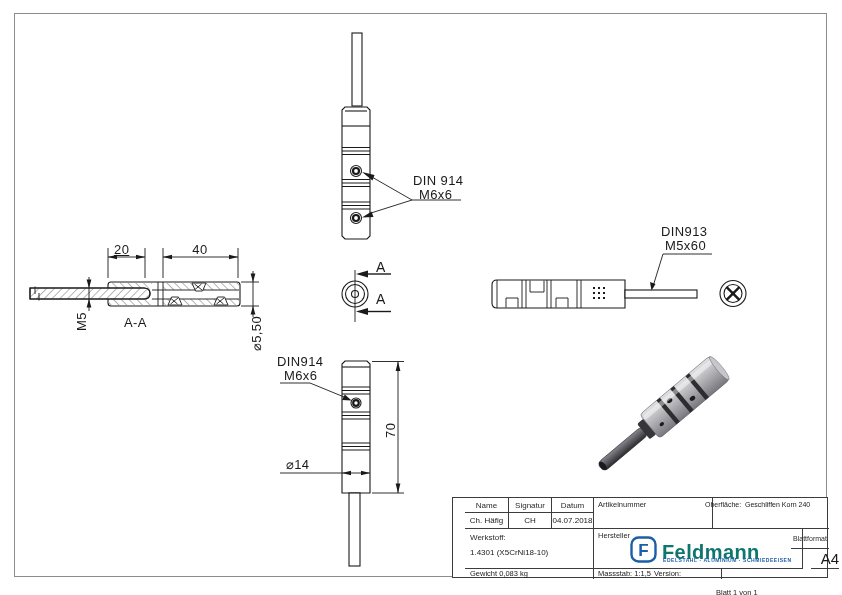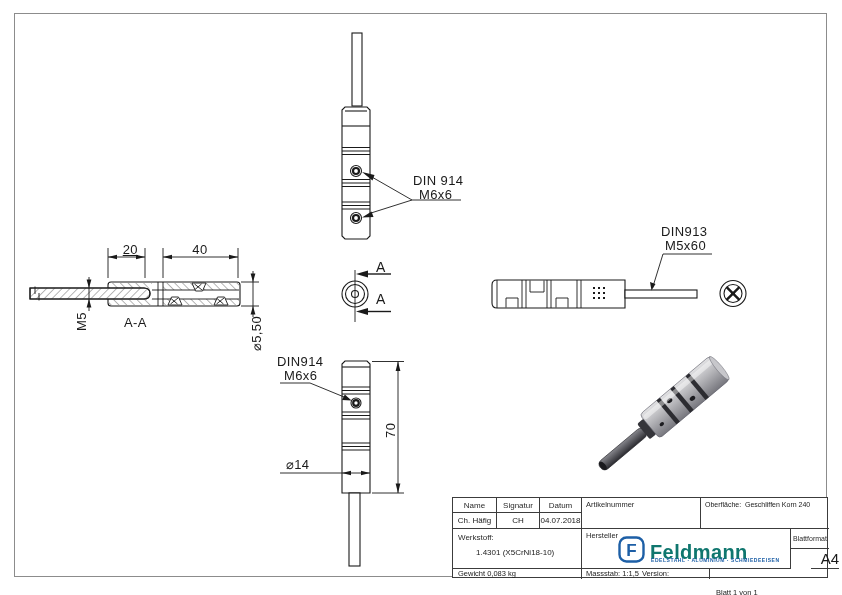--- a/index.html
+++ b/index.html
@@ -8,21 +8,21 @@
   .frame{position:absolute;left:14px;top:13px;width:813px;height:564px;
          border:1.4px solid #8c8c8c;box-sizing:border-box;}
   svg.linework{position:absolute;left:0;top:0;}
   .dim{position:absolute;font-size:13px;letter-spacing:.4px;white-space:nowrap;color:#1a1a1a;}
   .rot{transform:rotate(-90deg);transform-origin:0 0;}
   .cutlabel{position:absolute;font-size:14px;letter-spacing:.3px;}
   
   .tb{position:absolute;left:452px;top:497px;width:376px;height:81px;
       border:1.3px solid #3c3c3c;box-sizing:border-box;background:#fff;font-size:8px;}
   .tb .cell{position:absolute;box-sizing:border-box;}
-  .br{border-right:1px solid #3c3c3c;}
+  .br{border-right:1px solid #3c3c3c;margin-left:12px;}
   .bb{border-bottom:1px solid #3c3c3c;}
   .cc{display:flex;align-items:center;justify-content:center;text-align:center;}
   .lbl{color:#2a2a2a;}
   .artnr{position:absolute;left:4px;top:9px;font-size:19px;letter-spacing:.8px;color:#111;}
   .tinylbl{position:absolute;left:4px;top:2px;font-size:7.5px;color:#2a2a2a;}
   .brand{position:absolute;font-weight:600;font-size:20px;letter-spacing:.4px;}
   .tagline{position:absolute;font-size:5px;font-weight:600;letter-spacing:.55px;}
 </style>
 </head>
 <body>
@@ -188,21 +188,21 @@
       <ellipse cx="117" cy="6" rx="3" ry="2.2" fill="#1c1c20"></ellipse>
       <ellipse cx="77" cy="6" rx="2.4" ry="1.8" fill="#1c1c20"></ellipse>
       <rect x="67" y="-12.5" width="89" height="5" rx="2.5" fill="rgba(255,255,255,0.45)"></rect>
       <ellipse cx="157" cy="0" rx="3" ry="15" fill="#c7c7cb" stroke="#6a6a72" stroke-width="0.5"></ellipse>
     </g>
   </svg>
 
   <span class="dim" style="left:413px;top:173px;">DIN 914</span>
   <span class="dim" style="left:419px;top:187px;">M6x6</span>
 
-  <span class="dim" style="left:114px;top:242px;width:24px;text-align:right;text-decoration:underline;">20</span>
+  <span class="dim" style="left:114px;top:242px;width:24px;text-align:left;text-decoration:underline;">20</span>
   <span class="dim" style="left:188px;top:242px;width:24px;text-align:center;">40</span>
   <span class="dim rot" style="left:74px;top:331px;">M5</span>
   <span class="dim rot" style="left:249px;top:351px;">⌀5,50</span>
   <span class="dim" style="left:124px;top:315px;">A-A</span>
 
   <span class="cutlabel" style="left:376px;top:259px;">A</span>
   <span class="cutlabel" style="left:376px;top:291px;">A</span>
 
   <span class="dim" style="left:661px;top:224px;">DIN913</span>
   <span class="dim" style="left:665px;top:238px;">M5x60</span>
@@ -228,21 +228,21 @@
       </div>
     <div class="cell br bb cc" style="left:44px;top:15px;width:43px;height:16px;">
         <span>CH</span>
       </div>
     <div class="cell br bb cc" style="left:87px;top:15px;width:42px;height:16px;">
         <span>04.07.2018</span>
       </div>
 
     <div class="cell br bb" style="left:0;top:31px;width:129px;height:40px;">
       <span class="lbl" style="position:absolute;left:5px;top:4px;">Werkstoff:</span>
-      <span style="position:absolute;left:23px;top:19px;">1.4301 (X5CrNi18-10)</span>
+      <span style="position:absolute;left:5px;top:19px;">1.4301 (X5CrNi18-10)</span>
     </div>
     <div class="cell br" style="left:0;top:71px;width:129px;height:10px;">
       <span style="position:absolute;left:5px;top:0px;font-size:7.5px;">Gewicht 0,083 kg</span>
     </div>
 
     <div class="cell br bb" style="left:129px;top:0;width:119px;height:31px;">
       <span class="tinylbl">Artikelnummer</span>
     </div>
     <div class="cell bb" style="left:248px;top:0;width:128px;height:31px;">
       <span style="position:absolute;left:4px;top:3px;font-size:7px;">Oberfläche:</span>

